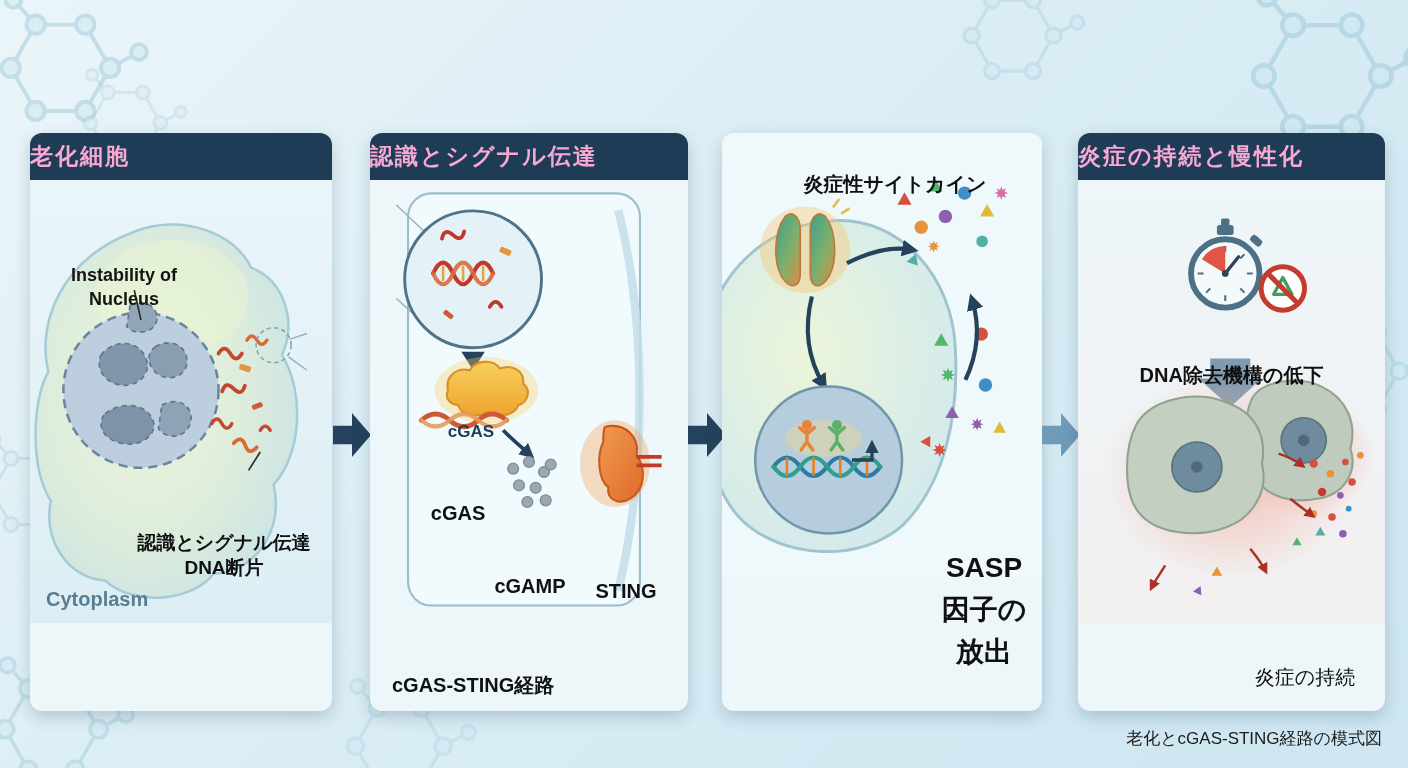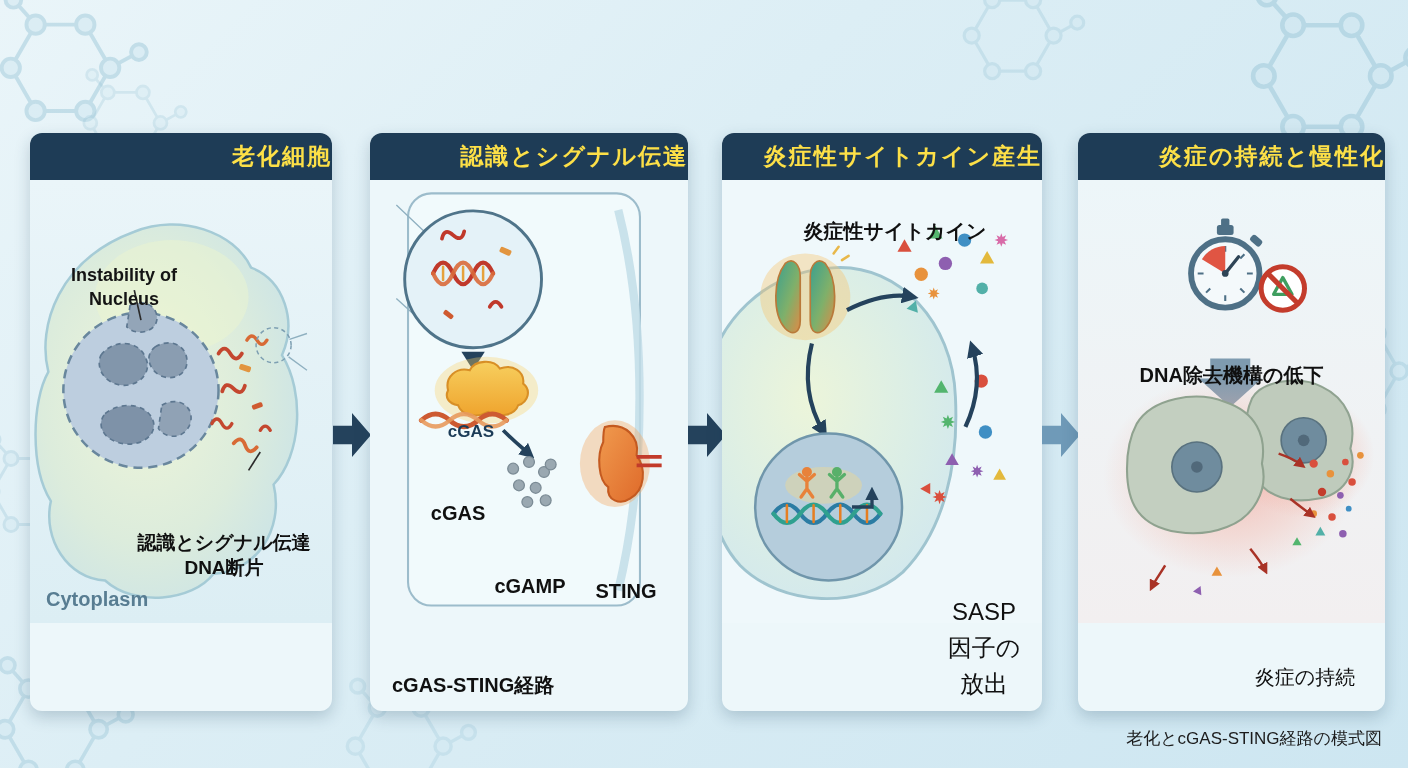--- a/index.html
+++ b/index.html
@@ -5,22 +5,22 @@
   *{margin:0;padding:0;box-sizing:border-box}
   html,body{width:1408px;height:768px}
   body{font-family:"Liberation Sans","DejaVu Sans",sans-serif;overflow:hidden}
   .stage{position:relative;width:1408px;height:768px;overflow:hidden;
     background:linear-gradient(135deg,#eaf5f9 0%,#dceef5 40%,#cde6f1 100%)}
   .mol{position:absolute;pointer-events:none}
   .title{position:absolute;top:22px;left:0;width:100%;text-align:center;
     font-size:42px;font-weight:800;color:var(--title,#0f2f4e);letter-spacing:2px}
   .panel{position:absolute;top:133px;height:578px;border-radius:12px;overflow:hidden;
     box-shadow:0 6px 16px rgba(23,58,88,.22);background:var(--panel-bg,#eef7fb)}
-  .panel-header{height:47px;background:var(--header-bg,#1e3c56);color:#fde047;
-    display:flex;align-items:center;justify-content:flex-end;
+  .panel-header{height:47px;background:var(--header-bg,#1e3c56);color:#f9a8d4;
+    display:flex;align-items:center;justify-content:flex-start;
     font-size:23px;font-weight:700;letter-spacing:2px}
   .panel-body{position:relative;height:443px}
   .p1{left:30px;width:302px}  .p1 .panel-body{background:linear-gradient(180deg,#eaf5f9,#dceef4)}
   .p2{left:370px;width:318px} .p2 .panel-body{background:#edf7fa}
   .p3{left:722px;width:320px} .p3 .panel-body{background:#eff8fb}
   .p4{left:1078px;width:307px}.p4 .panel-body{background:linear-gradient(180deg,#edf6f9,#f2eff0)}
   .illus{position:absolute;left:0;top:0;width:100%;height:100%}
   .lbl{position:absolute;color:#101010;line-height:1.32}
   .c{text-align:center}
   .pre{white-space:pre-line}
@@ -200,23 +200,20 @@
       <div class="lbl c" style="left:210px;top:398px;width:92px;font-size:20px;font-weight:700">STING</div>
       <div class="lbl" style="left:12px;top:492px;width:100%;display:flex;justify-content:flex-start">
         <span class="badge-bg" style="font-size:20px;font-weight:700">cGAS-STING経路</span>
       </div>
     </div>
   </section>
 
   <div class="flow-arrow" style="left:688px;top:412px"></div>
 
   <section class="panel p3">
-    <header class="panel-header">
-      <span>炎症性サイトカイン産生</span>
-    </header>
     <div class="panel-body">
       <svg class="illus" viewBox="0 0 320 531">
         <defs>
           <radialGradient id="g-cell3" cx="42%" cy="40%" r="75%">
             <stop offset="0%" stop-color="#ecf5da"></stop>
             <stop offset="55%" stop-color="#dbeee6"></stop>
             <stop offset="100%" stop-color="#cfe6f0"></stop>
           </radialGradient>
           <linearGradient id="g-chan" x1="0" y1="0" x2="1" y2="1">
             <stop offset="0%" stop-color="#3aa08f"></stop>
@@ -270,21 +267,21 @@
           <circle cx="284" cy="302" r="8" fill="#3f8fc4"></circle>
           <use href="#tri8" fill="#8e5fb0" transform="translate(244,336) scale(0.95)"></use>
           <use href="#star8" fill="#8e5fb0" transform="translate(274,349) scale(0.85)"></use>
           <use href="#star8" fill="#d94f3d" transform="translate(229,380) scale(0.95)"></use>
           <use href="#tri8" fill="#e3b93c" transform="translate(301,354) scale(0.9)"></use>
           <use href="#tri8" fill="#d94f3d" transform="translate(213,370) scale(0.8) rotate(-90)"></use>
         </g>
         <path d="M260,296 C274,266 278,232 268,200" stroke="#24425c" stroke-width="5" fill="none" marker-end="url(#ah)"></path>
       </svg>
       <div class="lbl c" style="left:30px;top:38px;width:286px;font-size:20px;font-weight:700">炎症性サイトカイン</div>
-      <div class="lbl pre c" style="left:206px;top:414px;width:112px;font-size:24px;font-weight:400;line-height:1.5">SASP
+      <div class="lbl pre c" style="left:206px;top:414px;width:112px;font-size:28px;font-weight:700;line-height:1.5">SASP
 因子の
 放出</div>
     </div>
   </section>
 
   <div class="flow-arrow light" style="left:1042px;top:412px"></div>
 
   <section class="panel p4">
     <header class="panel-header">
       <span>炎症の持続と慢性化</span>

